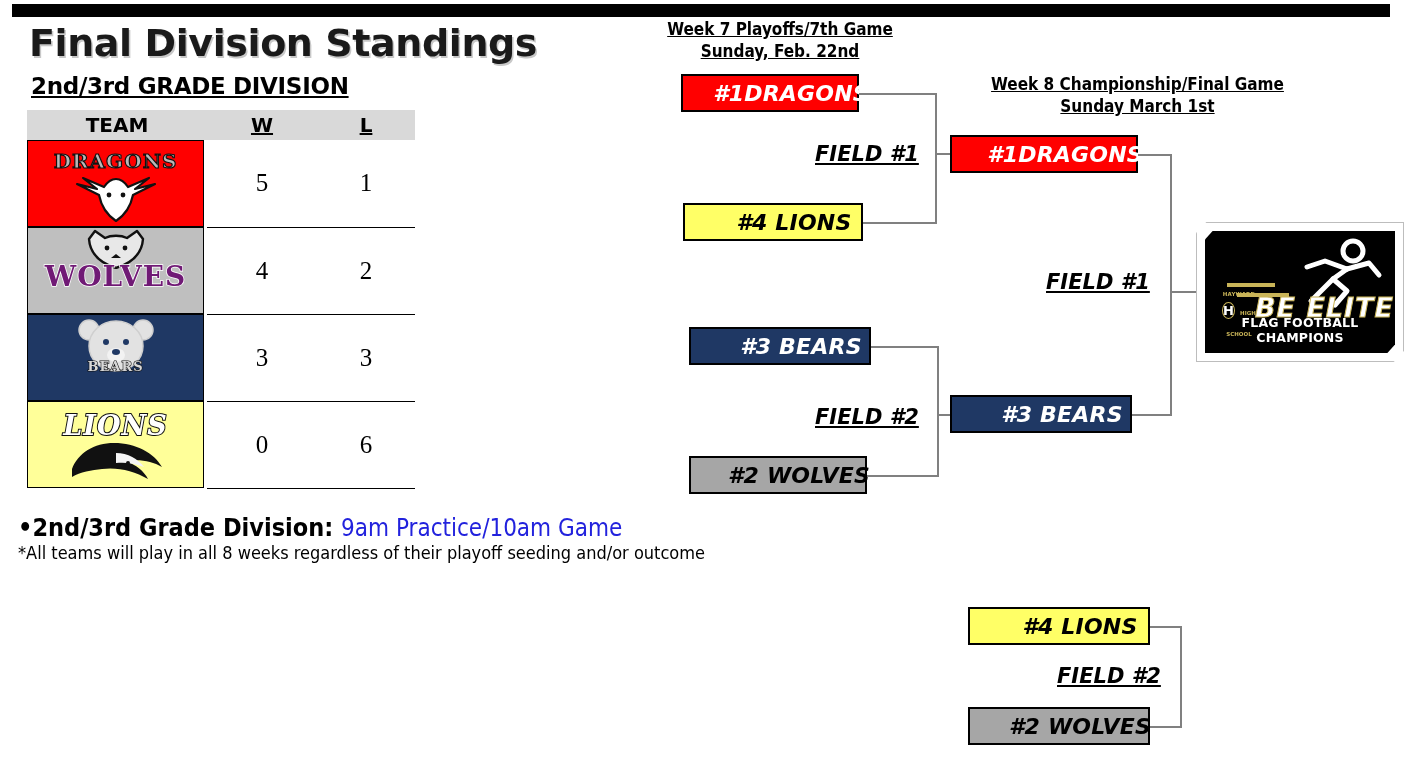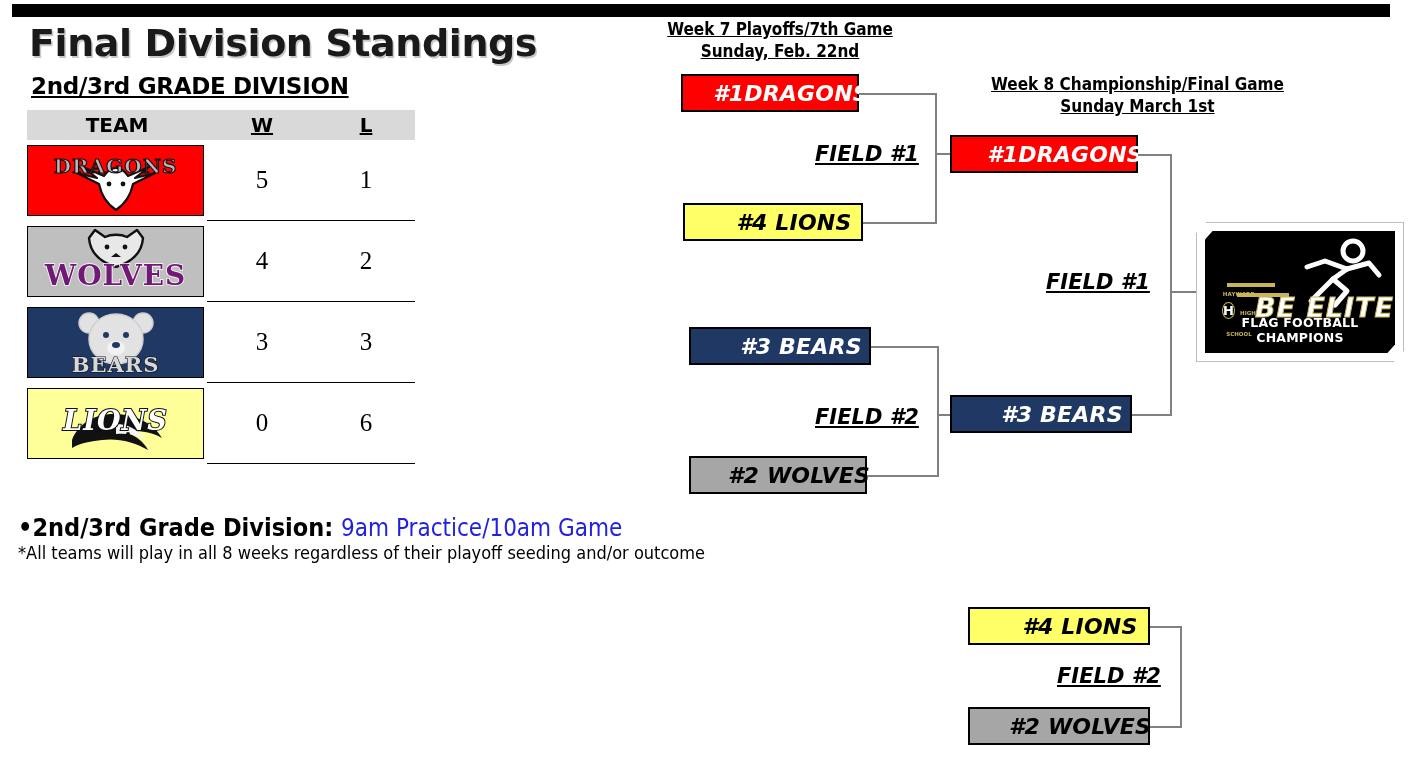--- a/index.html
+++ b/index.html
@@ -77,21 +77,21 @@
     font-size: 25px;
     font-family: "Liberation Serif", serif;
     color: #000;
   }
   col.c-team { width: 180px; }
   col.c-w { width: 110px; }
   col.c-l { width: 98px; }
 
   
   .logo-tile {
-    width: 177px; height: 71px;
+    width: 177px; height: 87px;
     border: 1.5px solid #000;
     box-sizing: border-box;
     position: relative;
     overflow: hidden;
     display: block;
     padding-left: 36px;
   }
   .logo-tile .logo-word {
     position: absolute;
     left: 0; right: 0;
@@ -116,27 +116,27 @@
     transform: scaleY(0.95);
   }
   .tile-wolves { background: #bfbfbf; }
   .tile-wolves .logo-word {
     top: 32px; font-size: 28px; color: #701a75;
     -webkit-text-stroke: 1.5px #fff;
     paint-order: stroke fill;
   }
   .tile-bears { background: #1f3864; }
   .tile-bears .logo-word {
-    top: 44px; font-size: 21px; color: #d8d8d8;
+    top: 44px; font-size: 13px; color: #d8d8d8;
     -webkit-text-stroke: 1.2px #111;
     paint-order: stroke fill;
   }
   .tile-lions { background: #ffff99; }
   .tile-lions .logo-word {
-    top: 16px; font-size: 27px; color: #fff;
+    top: 8px; font-size: 27px; color: #fff;
     -webkit-text-stroke: 2px #111;
     paint-order: stroke fill;
     font-style: italic;
   }
 
   
   #note-division {
     left: 18px; top: 500px;
     font-size: 25px;
     font-weight: bold;

